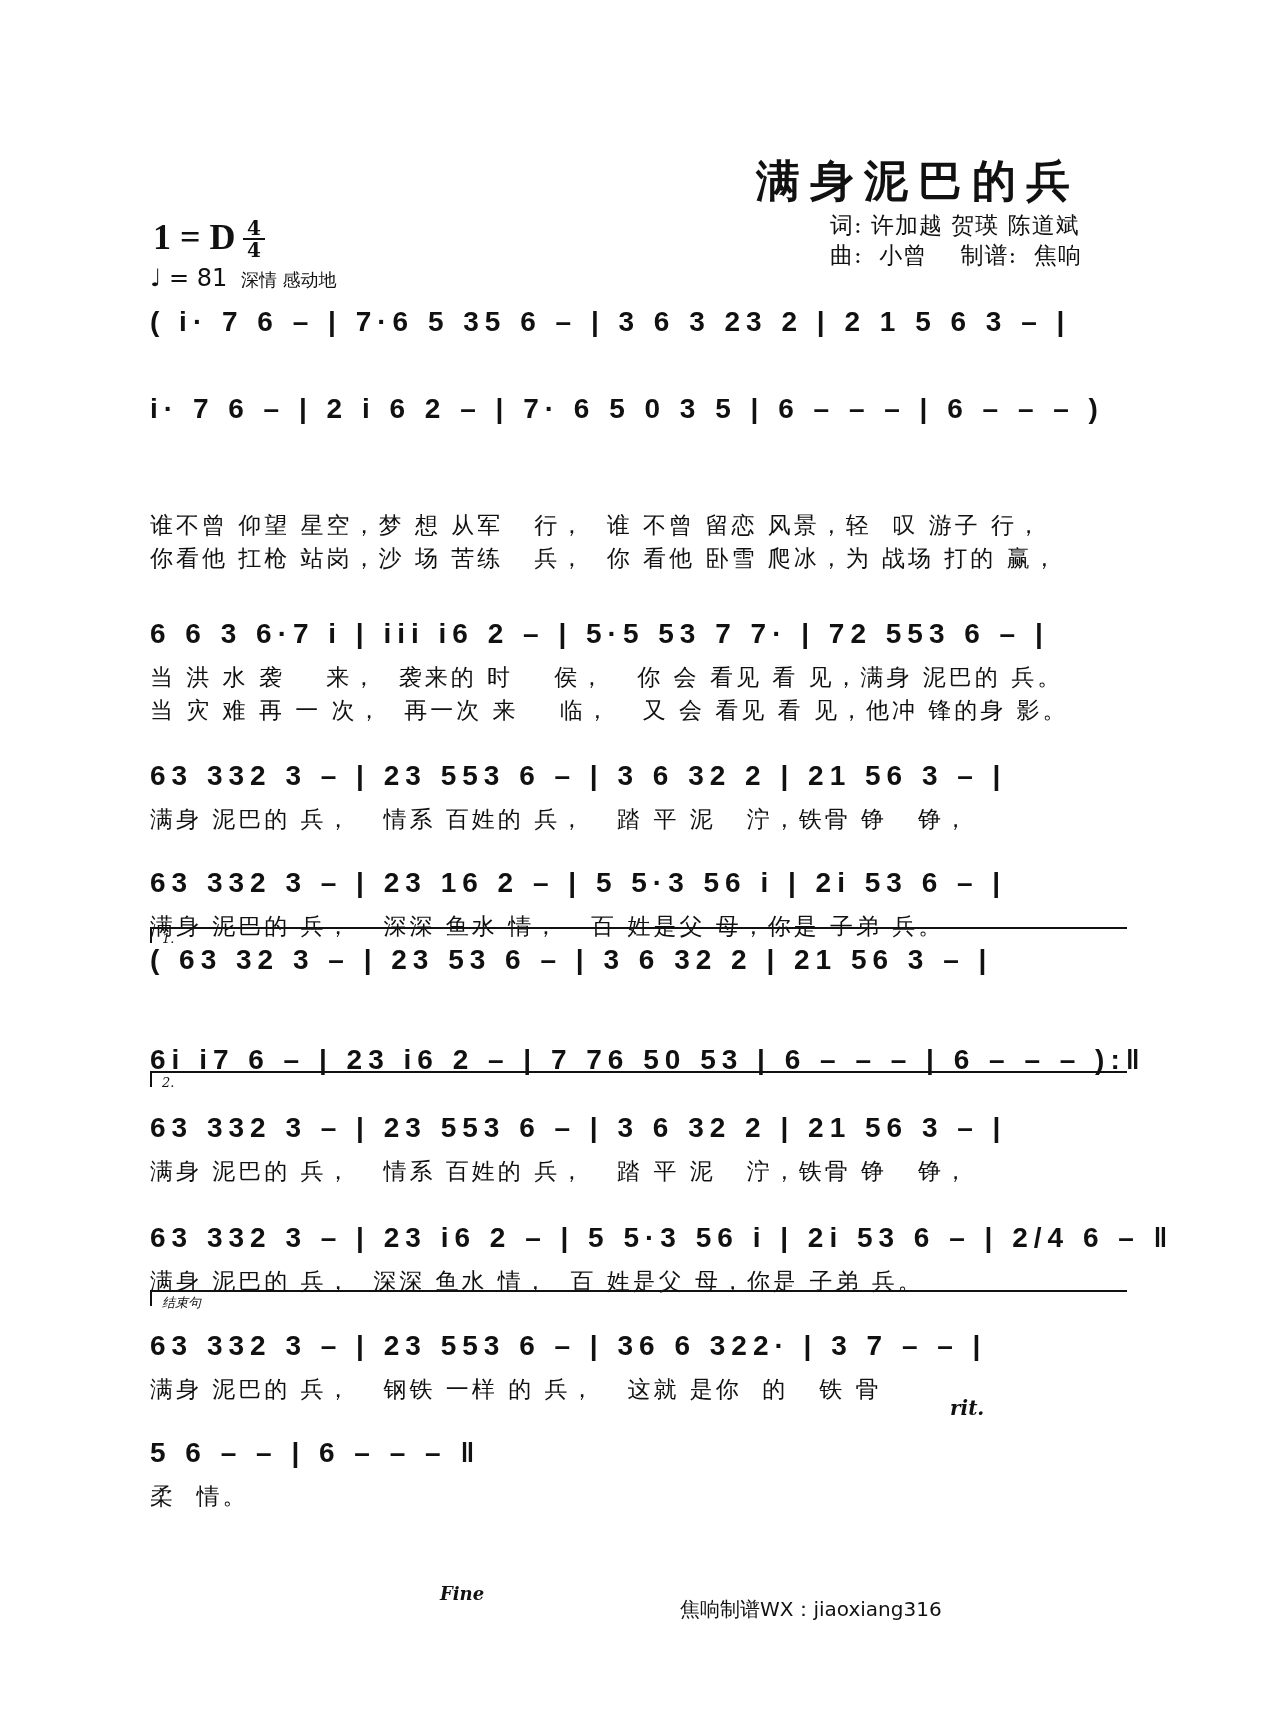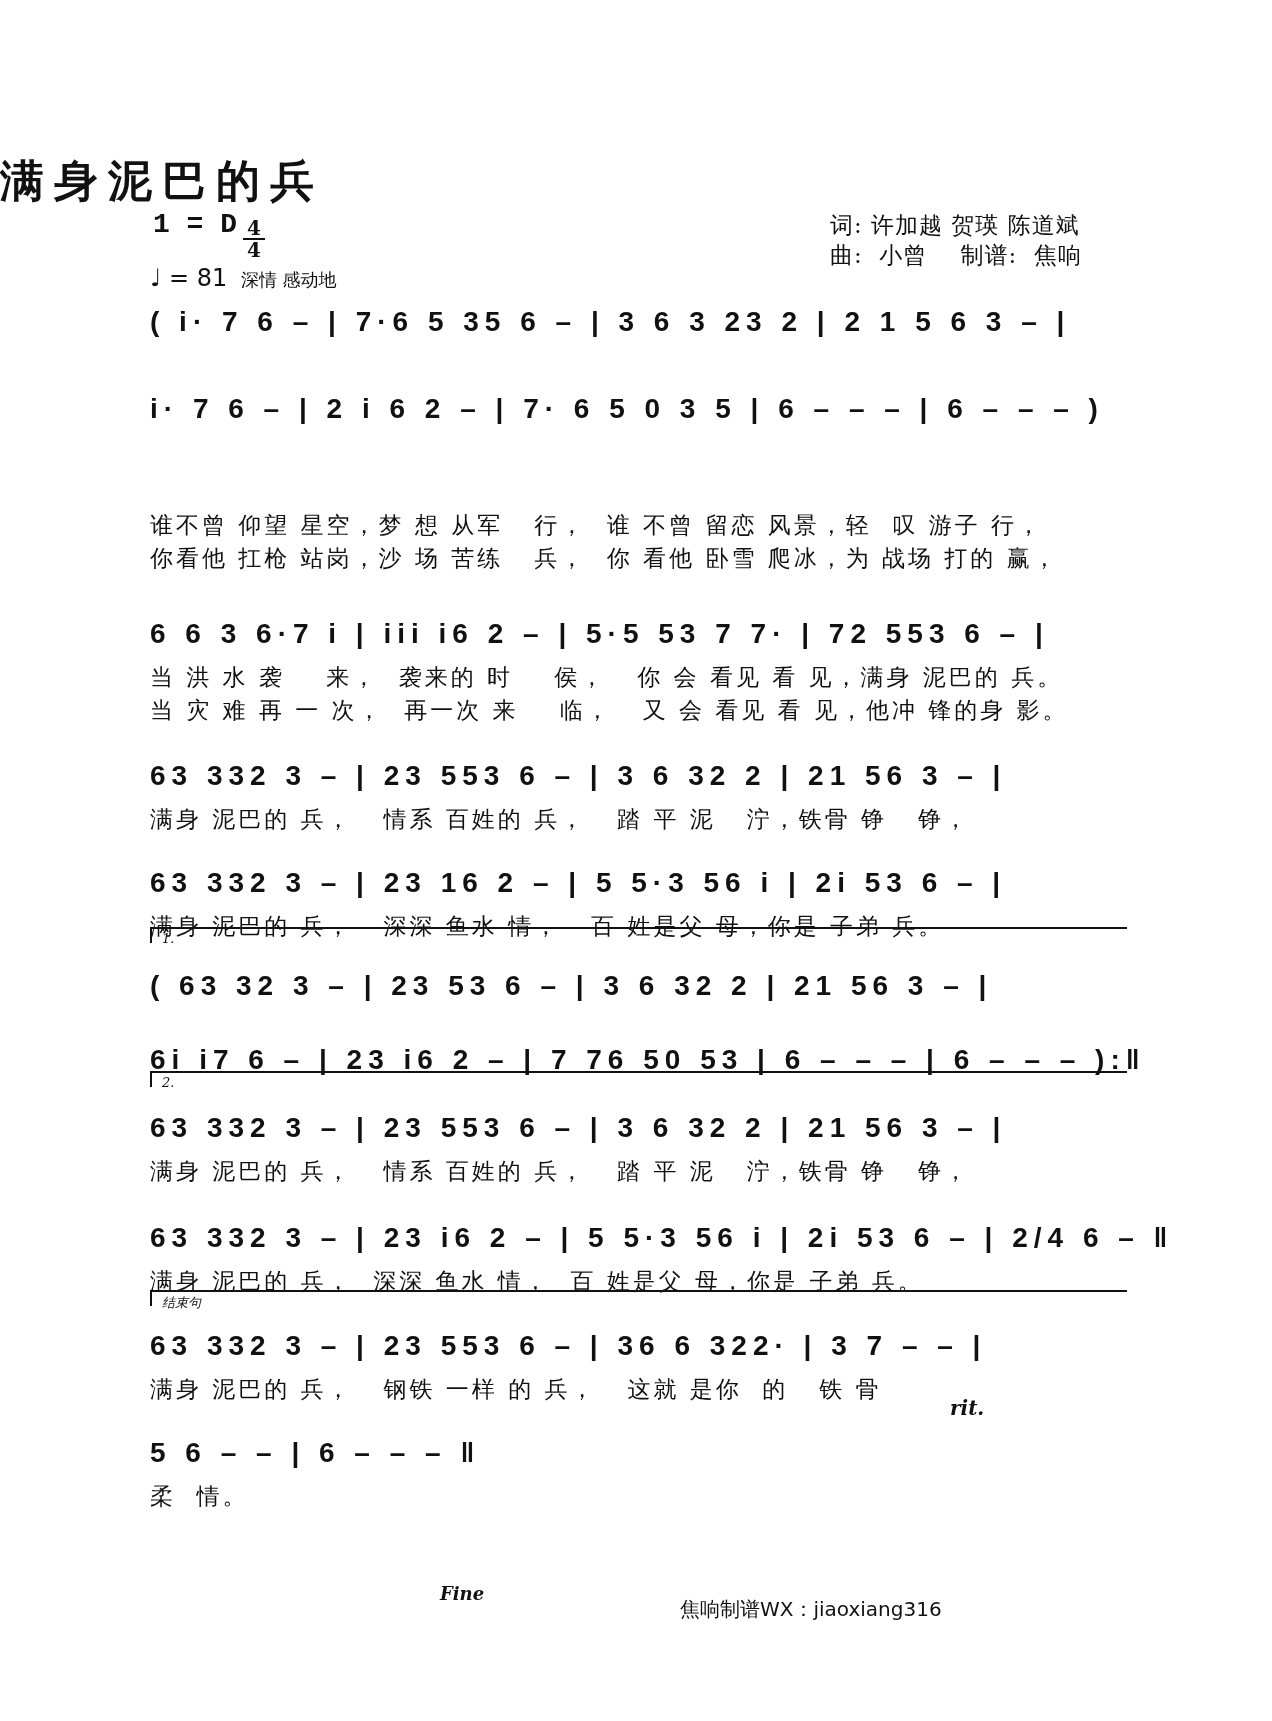--- a/index.html
+++ b/index.html
@@ -1,20 +1,20 @@
 <!DOCTYPE html>
 <html><head>
 <meta charset="utf-8">
 <style>
   html, body { margin:0; padding:0; background:#ffffff; }
   body { width:1272px; height:1721px; position:relative; overflow:hidden; color:#111; font-family:"DejaVu Sans", sans-serif; }
-  .title { position:absolute; top:152px; left:0; width:1080px; text-align:left; font-size:44px; font-weight:bold; letter-spacing:10px; font-family:"DejaVu Sans", sans-serif; }
+  .title { position:absolute; top:152px; left:0; width:1080px; text-align:right; font-size:44px; font-weight:bold; letter-spacing:10px; font-family:"DejaVu Sans", sans-serif; }
   .credits { position:absolute; top:210px; left:830px; font-family:"DejaVu Serif", serif; font-size:23px; line-height:30px; letter-spacing:1px; }
   .credits div { white-space:pre; }
-  .key { position:absolute; top:209px; left:153px; font-family:Liberation Mono, monospace; font-size:28px; font-weight:bold; }
+  .key { position:absolute; top:216px; left:153px; font-family:Liberation Serif, serif; font-size:36px; font-weight:bold; }
   .timesig { position:absolute; top:218px; left:243px; width:22px; text-align:center; font-family:"DejaVu Serif", serif; font-weight:bold; font-size:20px; line-height:20px; }
   .timesig .bar { border-top:2px solid #111; }
   .tempo { position:absolute; top:264px; left:150px; font-size:24px; }
   .tempo .expr { font-size:18px; margin-left:6px; }
 
   .row { position:absolute; left:150px; width:1000px; height:50px; }
   .row .notes { position:absolute; left:0; top:0; display:flex; align-items:flex-start; font-family:"Liberation Sans", sans-serif; font-weight:bold; font-size:28px; }
   .lyric { position:absolute; left:0; font-family:"DejaVu Serif", serif; font-size:23px; letter-spacing:3px; white-space:pre; }
   .volta { position:absolute; left:150px; width:975px; height:14px; border-top:2px solid #111; border-left:2px solid #111; }
   .volta span { position:absolute; left:10px; top:2px; font-size:13px; font-style:italic; font-family:"DejaVu Serif", serif; }
@@ -58,21 +58,21 @@
       <div class="lyric" style="top: 44px;">当 洪 水 袭    来，  袭来的 时    侯，   你 会 看见 看 见，满身 泥巴的 兵。</div>
     </div>
     <div class="row" style="top: 760px;">
       <div class="notes" style="white-space: pre; letter-spacing: 6px;">63 332 3 – | 23 553 6 – | 3 6 32 2 | 21 56 3 – |</div>
       <div class="lyric" style="top: 44px;">满身 泥巴的 兵，   情系 百姓的 兵，   踏 平 泥   泞，铁骨 铮   铮，</div>
     </div>
     <div class="row" style="top: 867px;">
       <div class="notes" style="white-space: pre; letter-spacing: 6px;">63 332 3 – | 23 16 2 – | 5 5·3 56 i | 2i 53 6 – |</div>
       <div class="lyric" style="top: 44px;">满身 泥巴的 兵，   深深 鱼水 情，   百 姓是父 母，你是 子弟 兵。</div>
     </div>
-    <div class="row" style="top: 970px; text-align: center;">
+    <div class="row" style="top: 944px; text-align: center;">
       <div class="notes" style="white-space: pre; letter-spacing: 6px;">( 63 32 3 – | 23 53 6 – | 3 6 32 2 | 21 56 3 – |</div>
     </div>
     <div class="row" style="top: 1044px;">
       <div class="notes" style="white-space: pre; letter-spacing: 6px;">6i i7 6 – | 23 i6 2 – | 7 76 50 53 | 6 – – – | 6 – – – ):‖</div>
     </div>
     <div class="row" style="top: 1112px;">
       <div class="notes" style="white-space: pre; letter-spacing: 6px;">63 332 3 – | 23 553 6 – | 3 6 32 2 | 21 56 3 – |</div>
       <div class="lyric" style="top: 44px;">满身 泥巴的 兵，   情系 百姓的 兵，   踏 平 泥   泞，铁骨 铮   铮，</div>
     </div>
     <div class="row" style="top: 1222px; text-align: center;">

